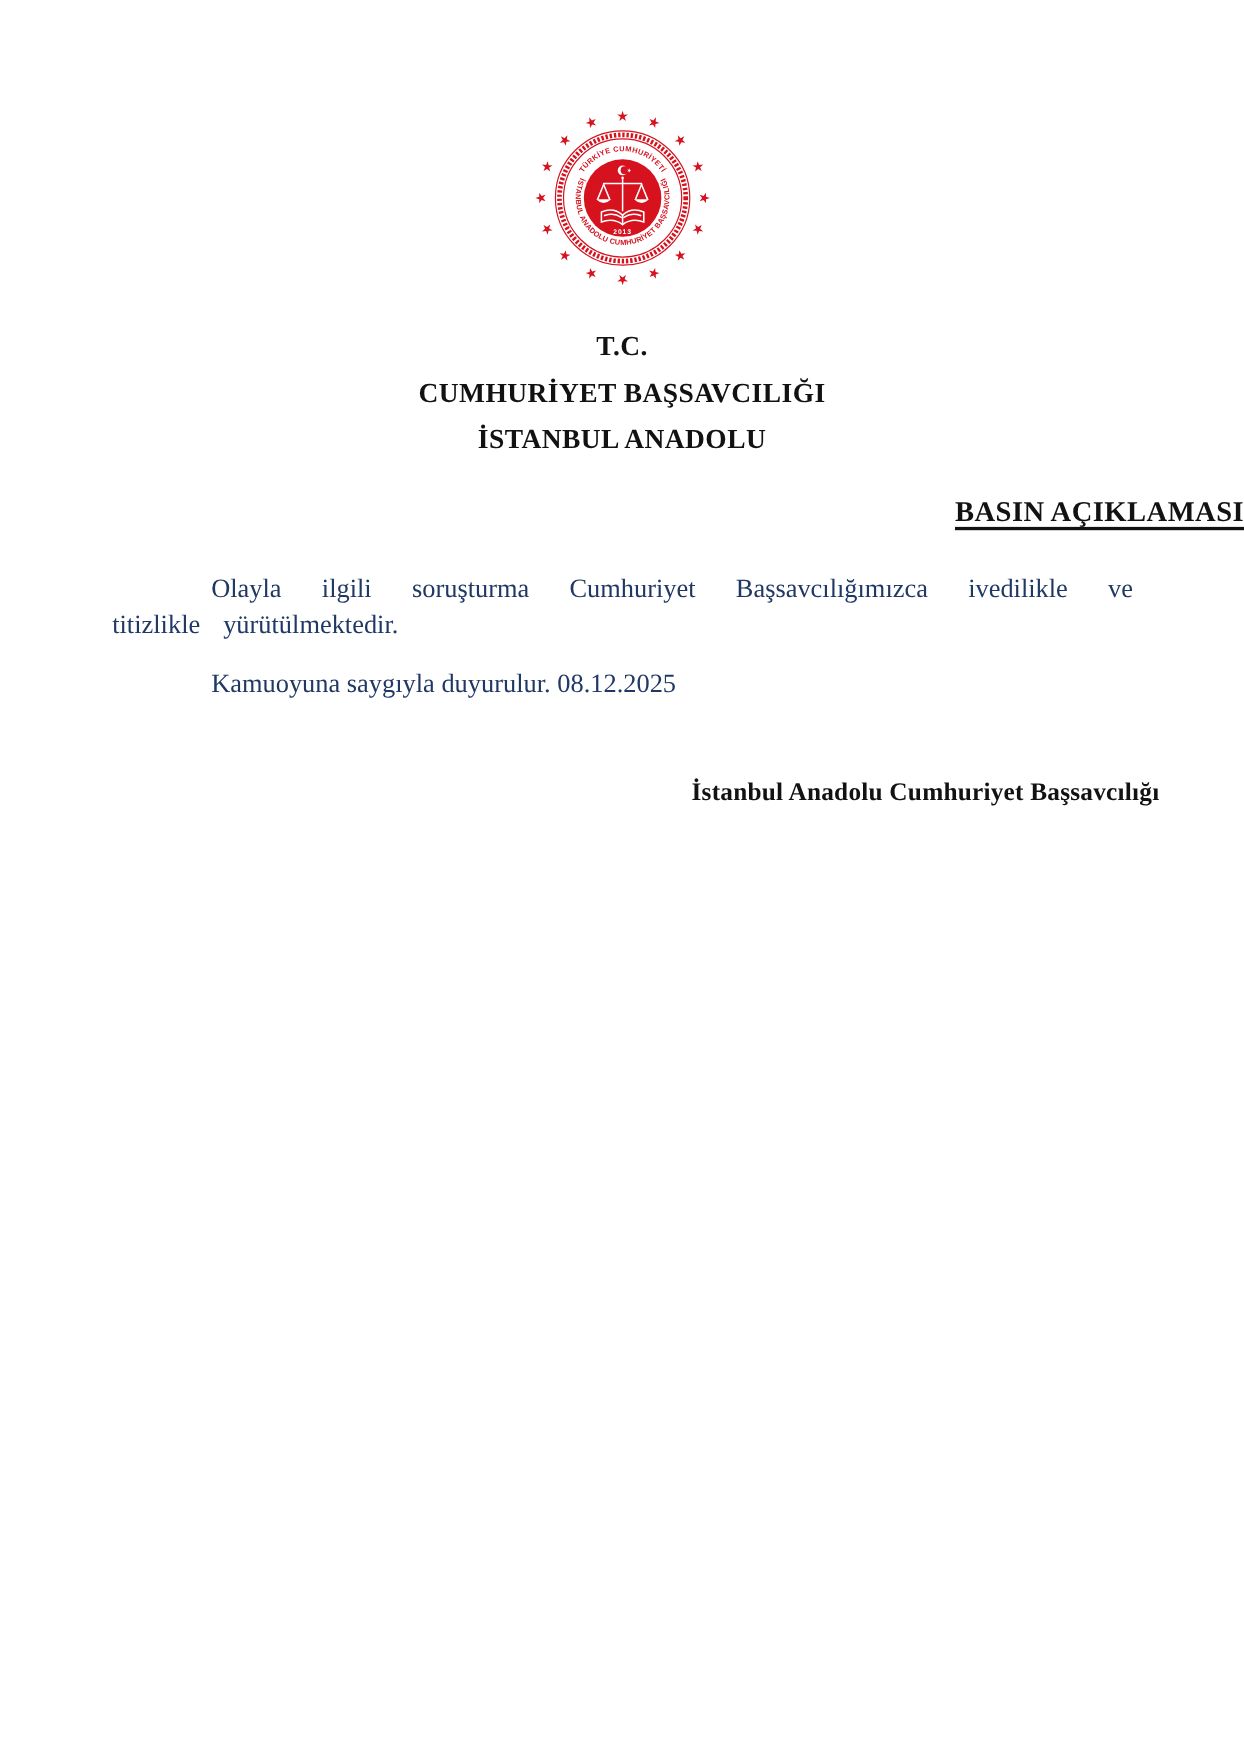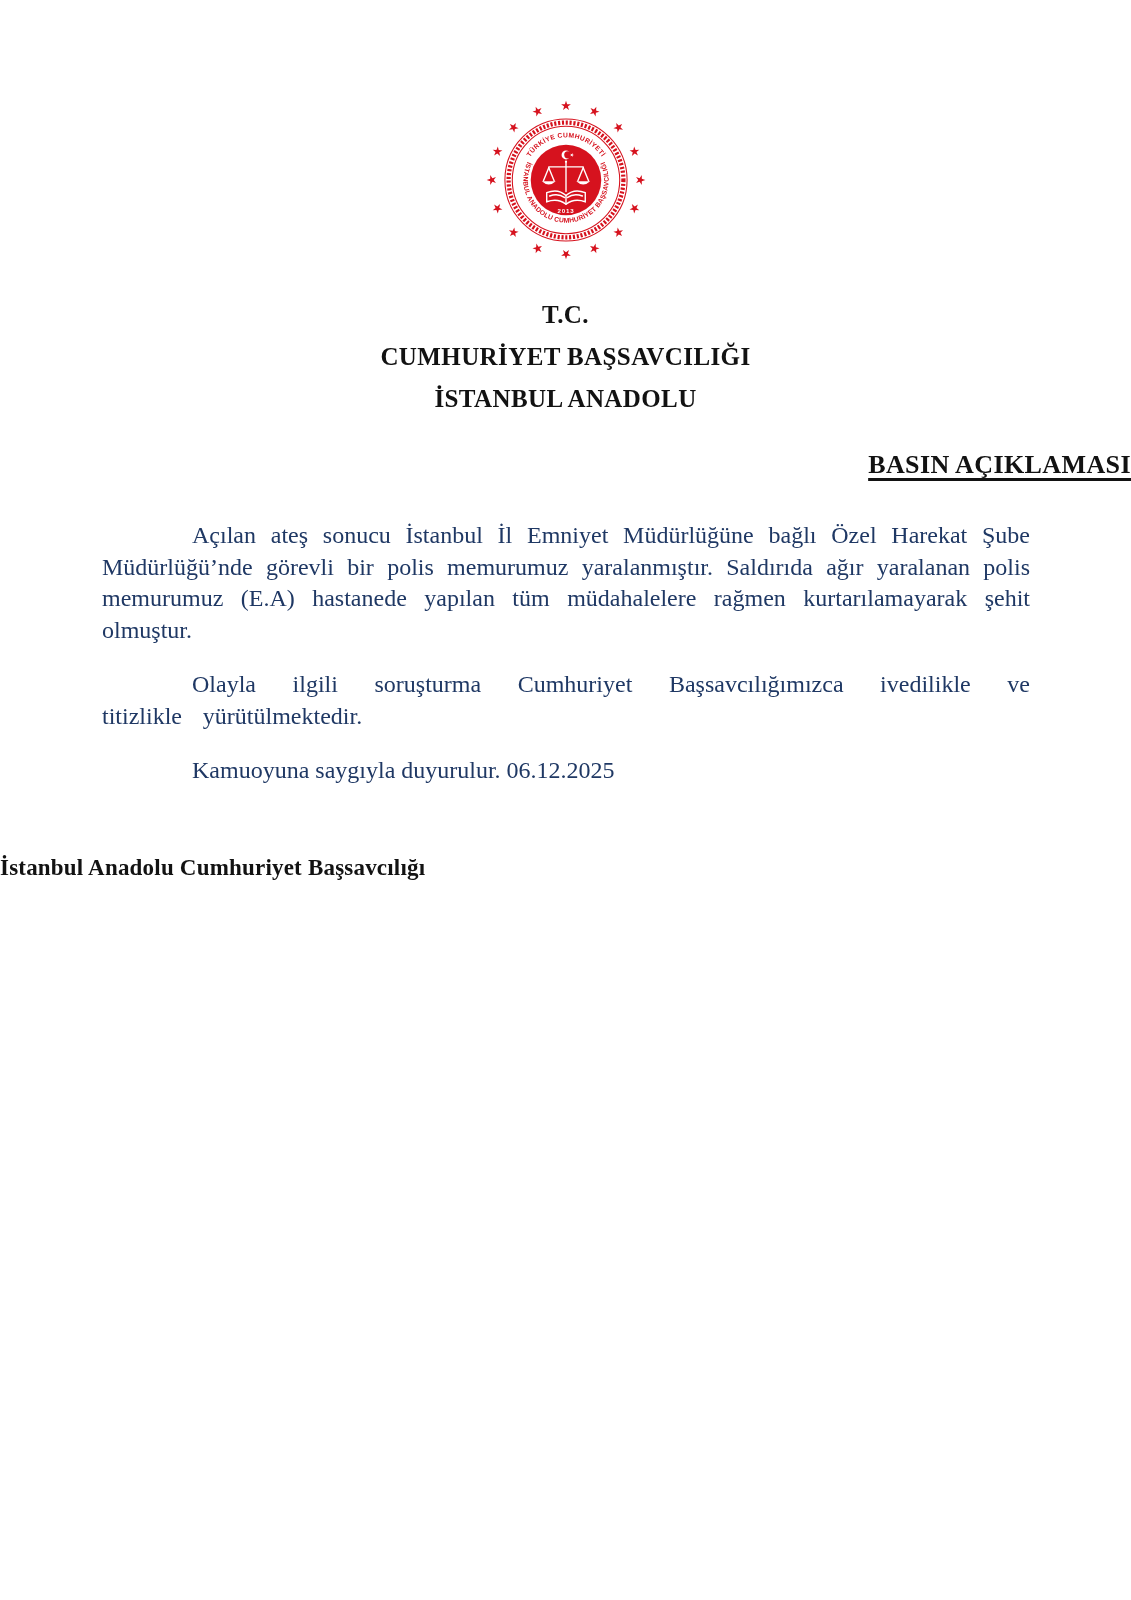--- a/index.html
+++ b/index.html
@@ -32,21 +32,21 @@
   .body-text{margin:40px 101px 0 102px;}
   .body-text p{
     margin:0 0 23px 0;
     font-size:24px;line-height:31.5px;
     color:var(--body_text);
     text-align:justify;text-indent:90px;
   }
   .body-text p.stretch{word-spacing:0.62em;}
   .body-text p.no-justify{text-align:left;}
   .signature{
-    margin-top:68px;padding-right:57px;
+    margin-top:68px;padding-right:77px;text-align:right;
     font-weight:bold;font-size:23px;color:var(--heading_text);
     letter-spacing:.2px;
   }
 
   
   .em-red{fill:var(--emblem_red);}
   .em-red-stroke{stroke:var(--emblem_red);fill:none;}
   .em-white-stroke{stroke:#ffffff;fill:none;stroke-width:1.7;stroke-linecap:round;}
   .em-white{fill:#ffffff;}
   .seal-text{
@@ -173,20 +173,19 @@
     <div>T.C.</div>
     <div>CUMHURİYET BAŞSAVCILIĞI</div>
     <div>İSTANBUL ANADOLU</div>
   </div>
 
   <div class="doc-title">
     <span>BASIN AÇIKLAMASI</span>
   </div>
 
   <div class="body-text">
-    <p>Açılan ateş sonucu İstanbul İl Emniyet Müdürlüğüne bağlı Özel Harekat Şube Müdürlüğü’nde görevli bir polis memurumuz yaralanmıştır. Saldırıda ağır yaralanan polis memurumuz (E.A) hastanede yapılan tüm müdahalelere rağmen kurtarılamayarak şehit olmuştur.</p>
     <p class="stretch">Olayla ilgili soruşturma Cumhuriyet Başsavcılığımızca ivedilikle ve titizlikle yürütülmektedir.</p>
-    <p class="no-justify">Kamuoyuna saygıyla duyurulur. 06.12.2025</p>
+    <p class="no-justify">Kamuoyuna saygıyla duyurulur. 08.12.2025</p>
   </div>
 
   <div class="signature">İstanbul Anadolu Cumhuriyet Başsavcılığı</div>
 
 </div>
 
 </body></html>

